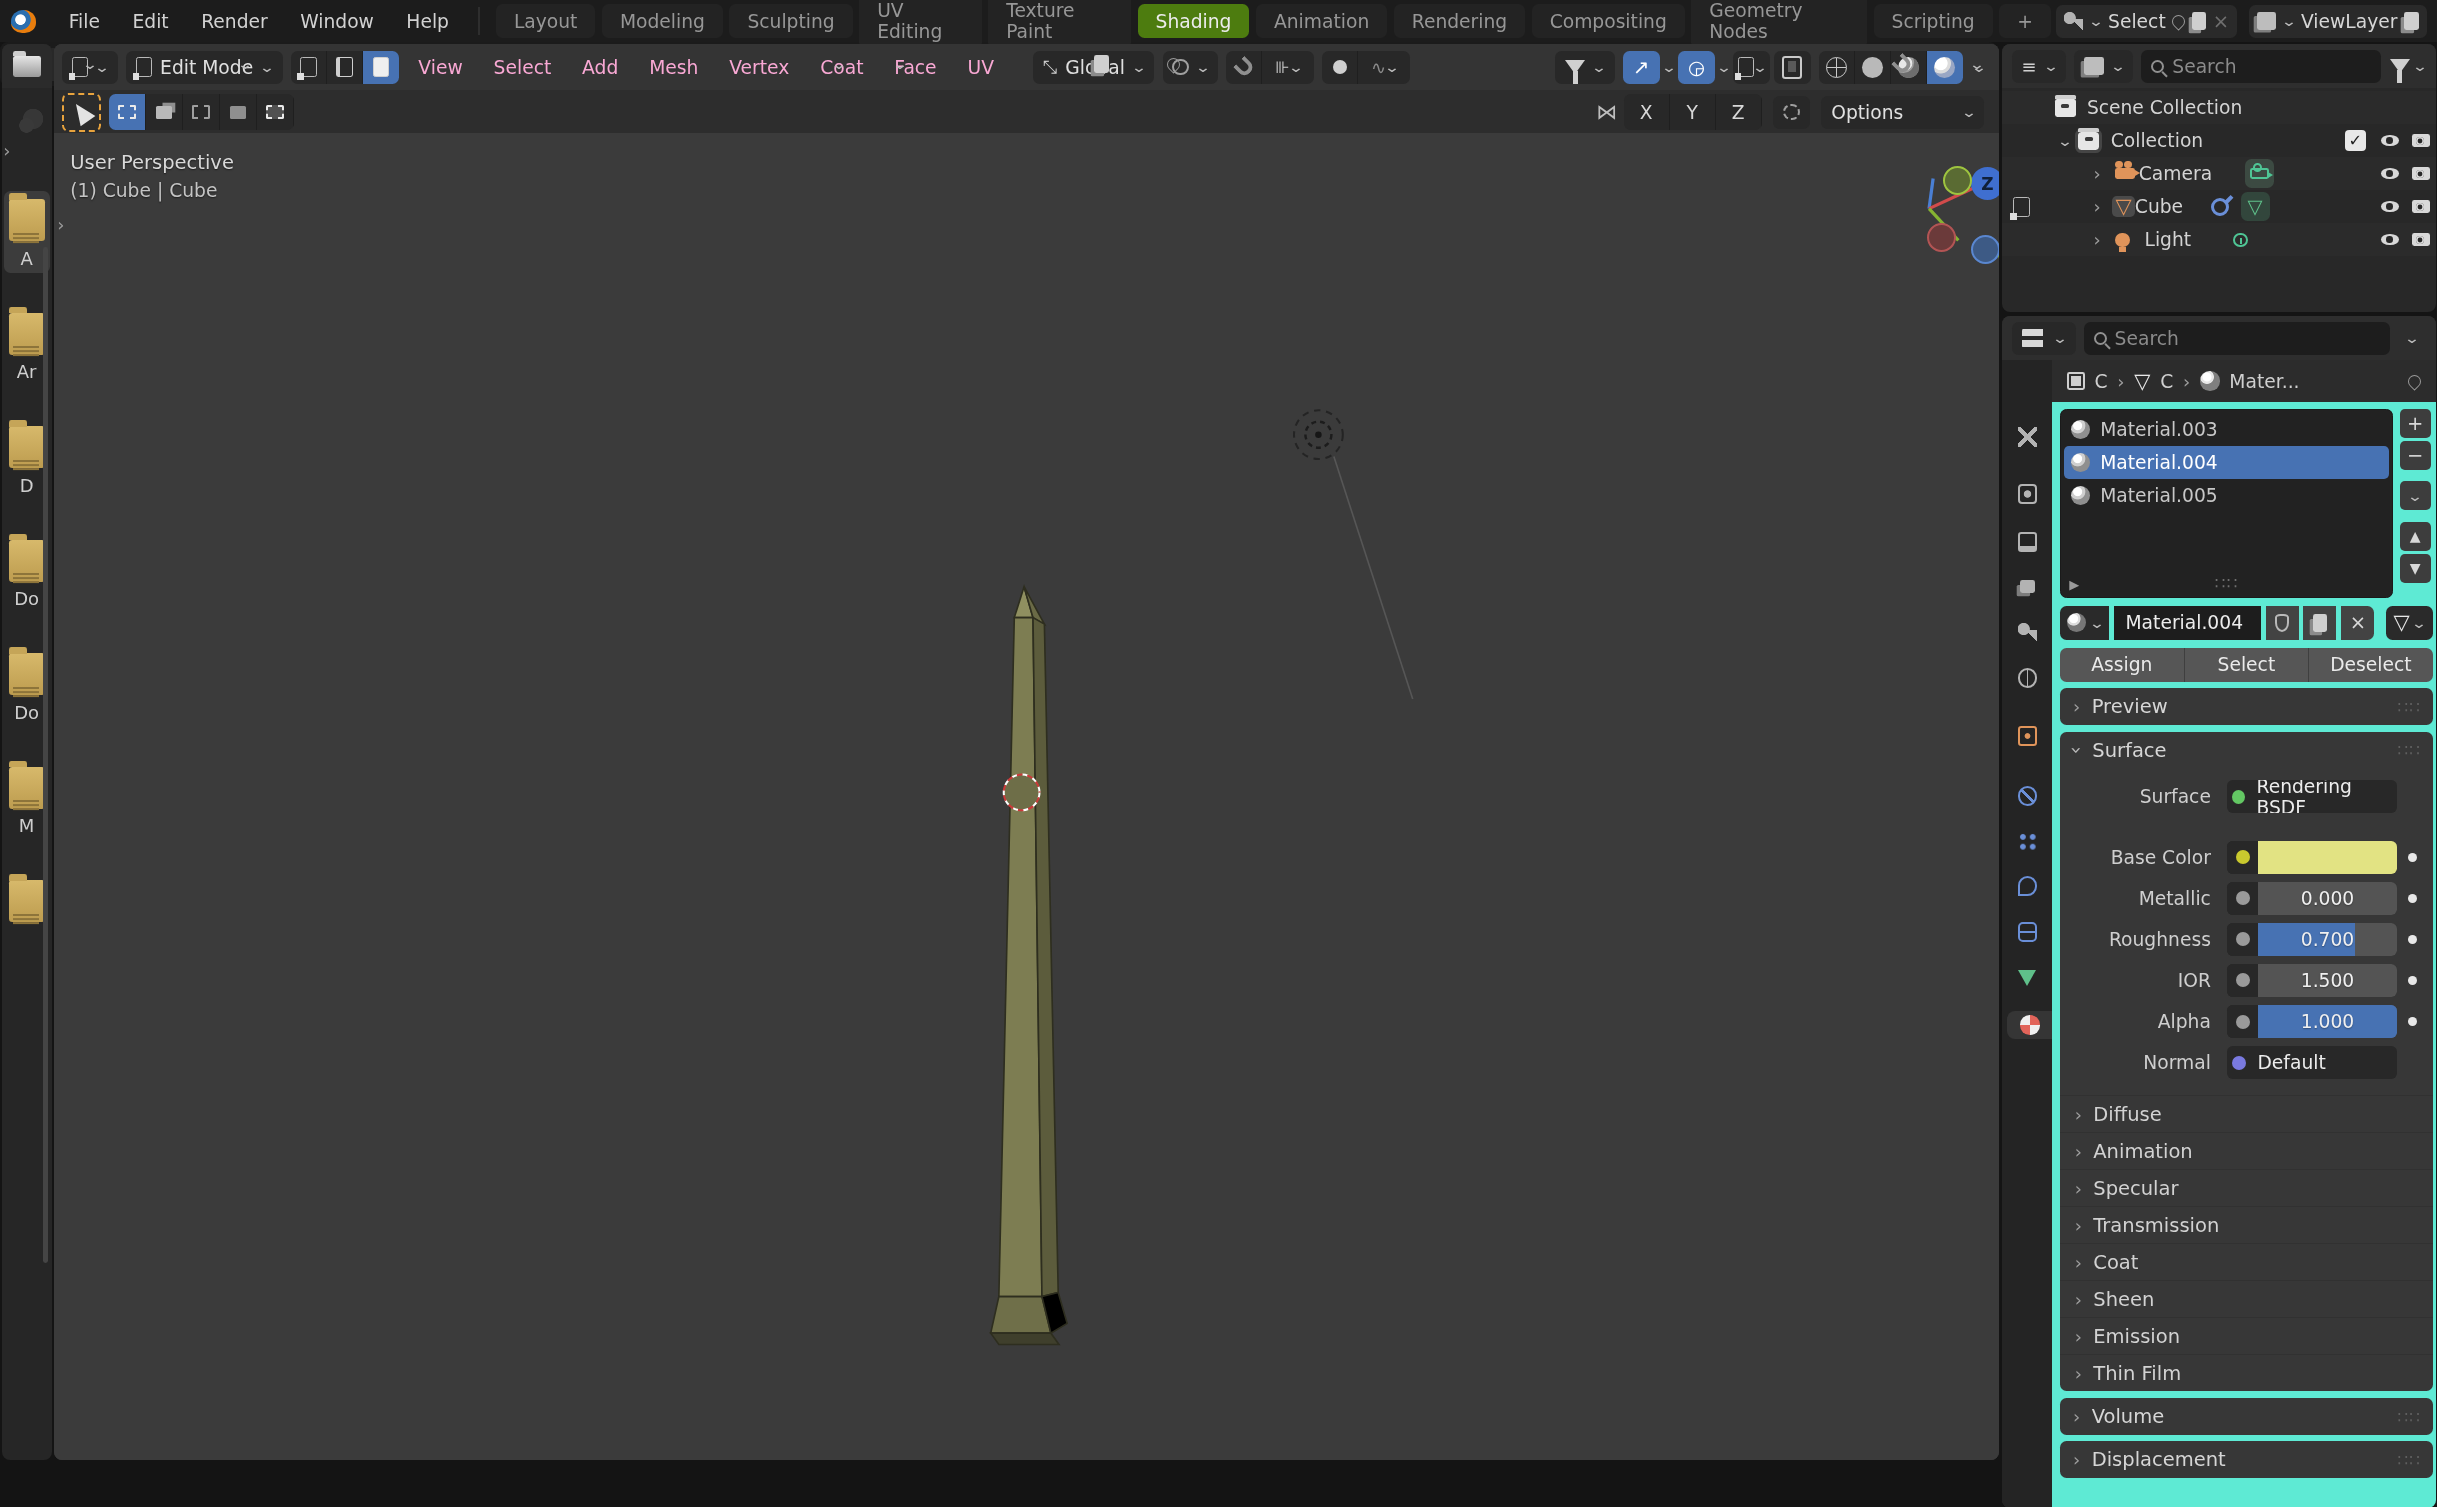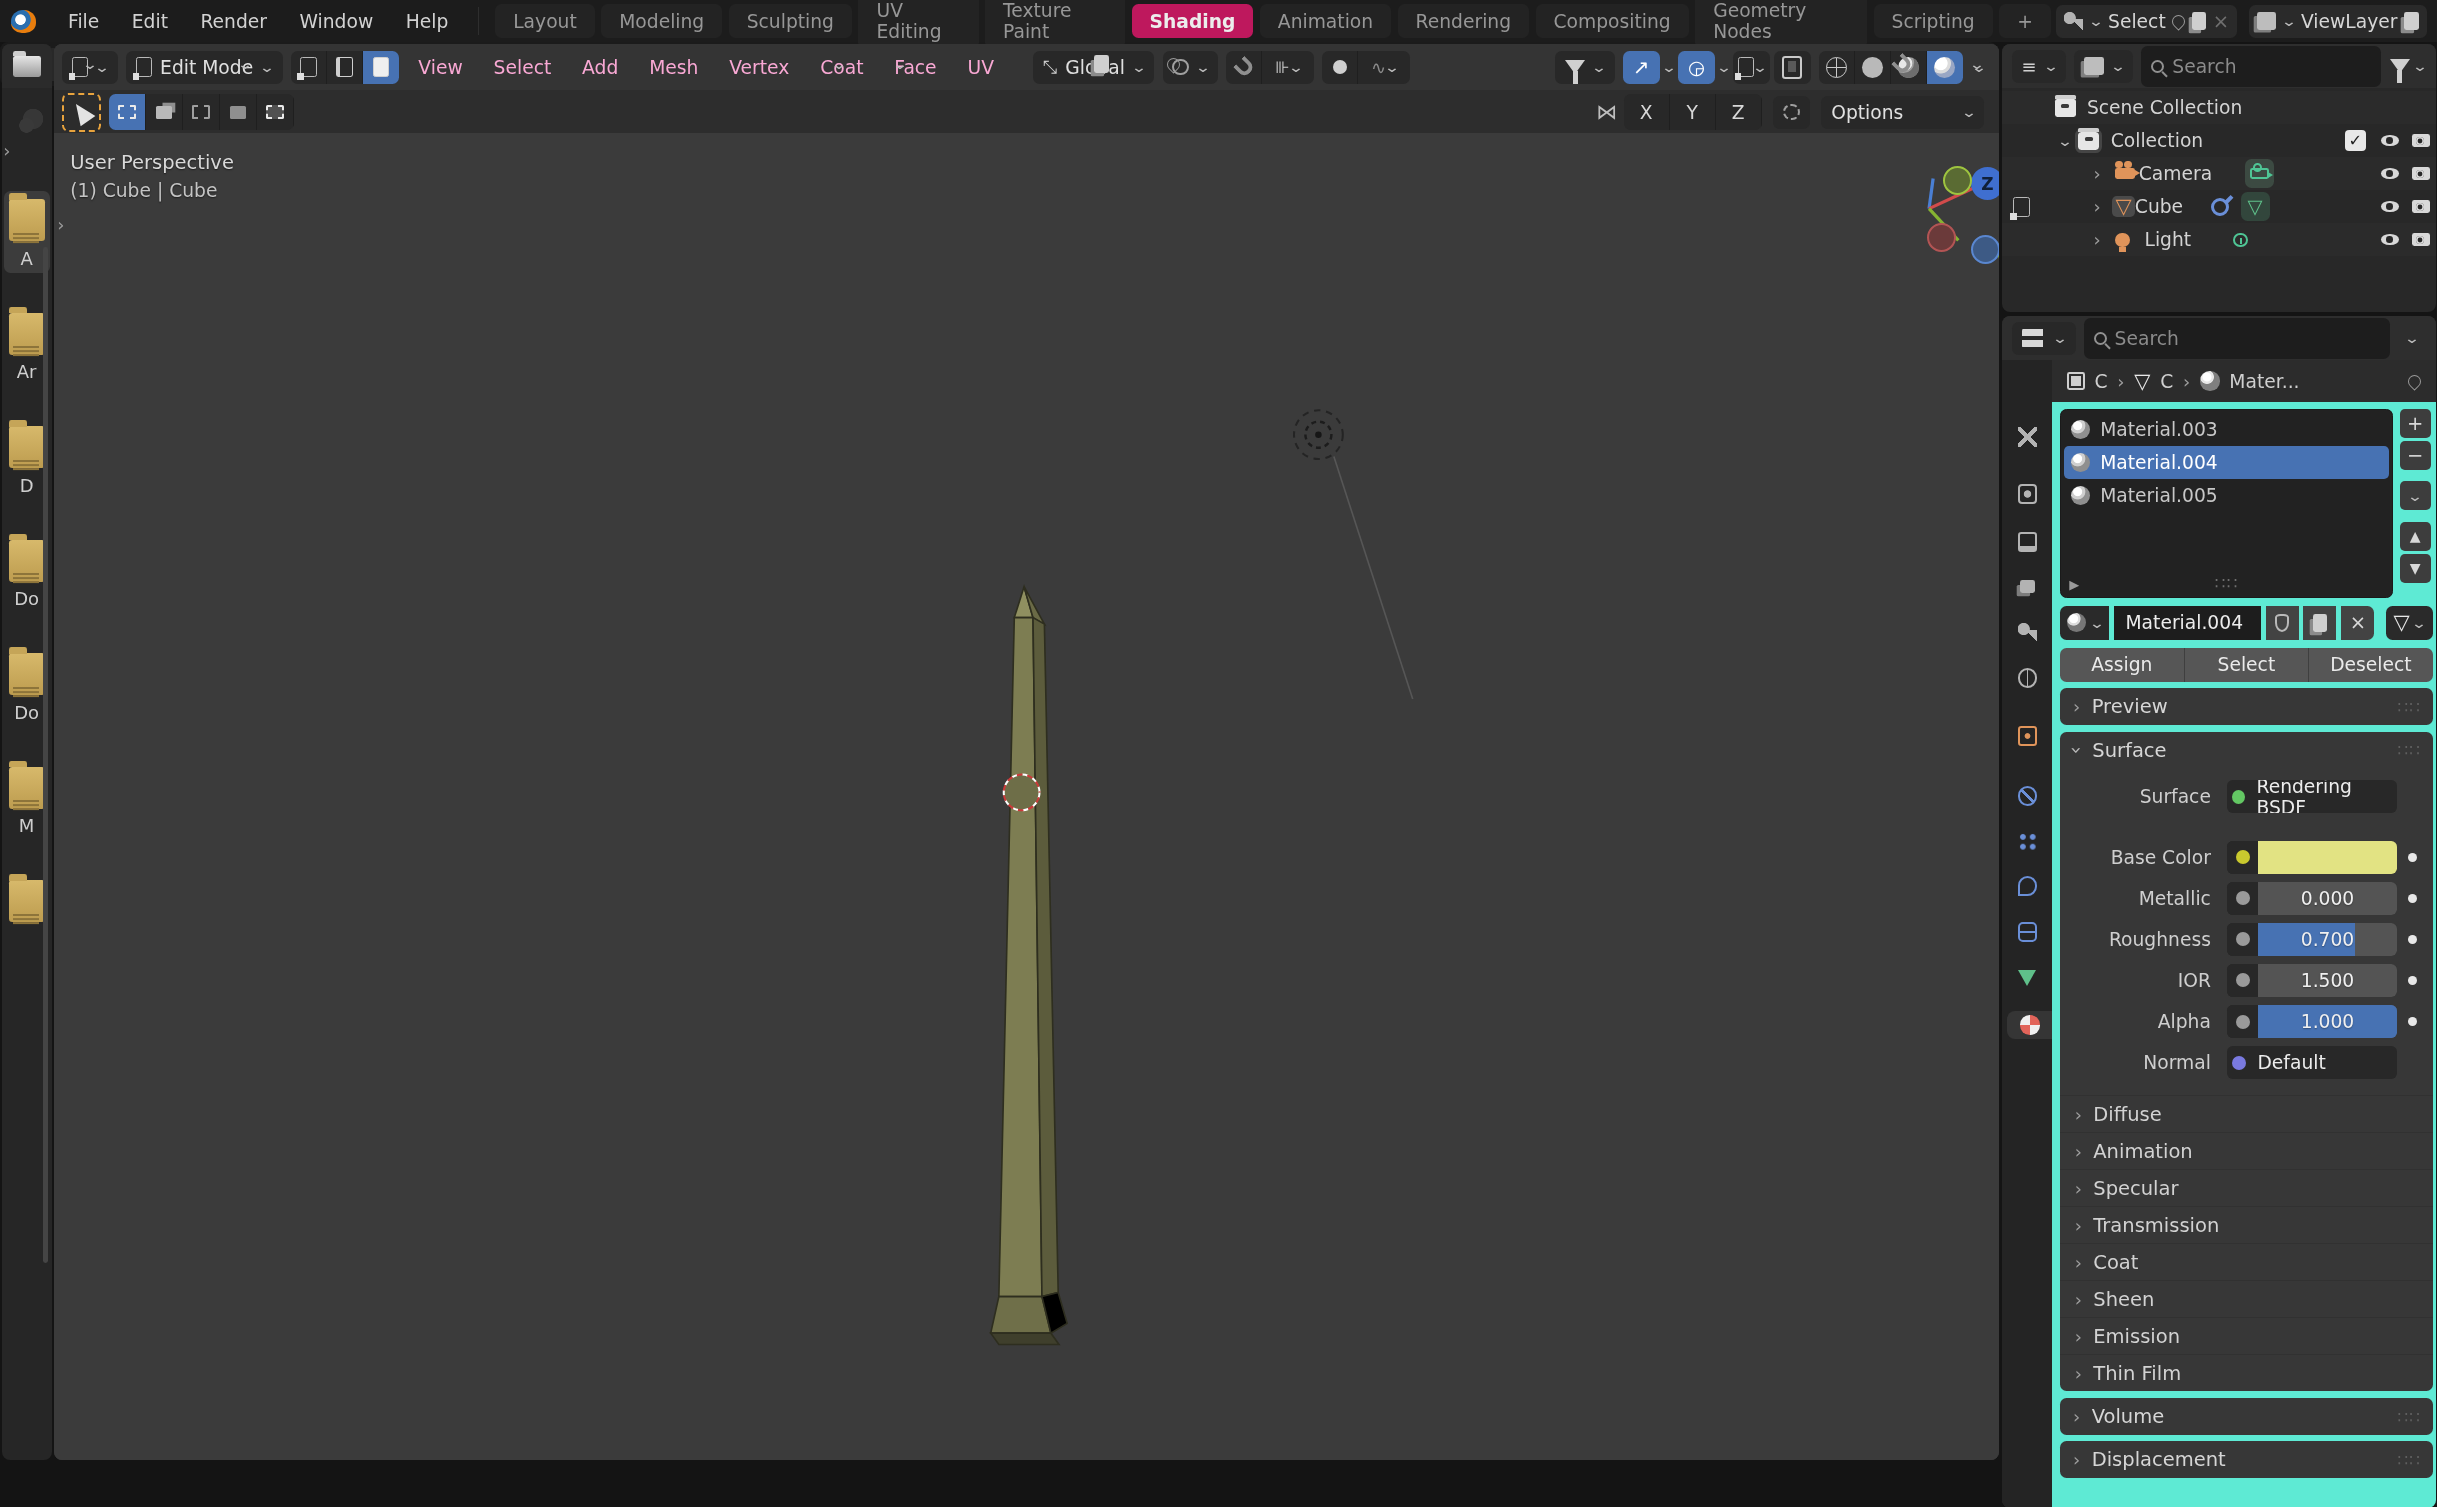--- a/index.html
+++ b/index.html
@@ -5,21 +5,21 @@
   html,body{margin:0;padding:0;background:#101010;}
   *{box-sizing:border-box;font-family:"DejaVu Sans",sans-serif;}
   #stage{position:relative;width:2438px;height:1508px;background:#141414;overflow:hidden;color:#d8d8d8;}
   .abs{position:absolute;}
   .row{display:flex;align-items:center;}
   .txt{white-space:nowrap;}
   
   #topbar{left:0;top:0;width:2438px;height:42px;background:#1c1c1c;display:flex;align-items:center;padding:0 11.4px;gap:3.3px;}
   .menu-item{font-size:18.7px;color:#d2d2d2;padding:4.9px 14.6px;border-radius:4.9px;}
   .wtab{font-size:18.7px;color:#979797;padding:6.5px 18px;border-radius:6.5px;background:#232323;margin:0 1.6px;}
-  .wtab.active{background:#be185d;color:#ececec;font-weight:bold;}
+  .wtab.active{background:#4d7c0f;color:#ececec;}
   .vsep{width:1.6px;height:28px;background:#2e2e2e;margin:0 11.4px;}
   .blender-logo{width:28px;height:23px;border-radius:50% 50% 45% 45%;background:radial-gradient(circle at 38% 42%,#fff 0 4.9px,#2a6fb0 5.7px 9.8px,#e87d0d 10.6px);margin-right:14.6px;}
   .tb-group{background:#2a2a2a;border-radius:6.5px;height:33px;display:flex;align-items:center;padding:0 8.1px;gap:6.5px;font-size:18.7px;color:#d6d6d6;}
   .chev{font-size:14px;color:#bdbdbd;transform:scaleX(1.4);}
   .chev-r{display:inline-block;font-size:18px;color:#9d9d9d;}
   .sphere-ico{width:19.5px;height:19.5px;border-radius:50%;background:radial-gradient(circle at 35% 30%,#fff 0 4.1px,#cfcfcf 4.9px 7.3px,#8f8f8f 8.1px);}
   .pin-ico{width:13px;height:13px;border:1.6px solid #9a9a9a;border-radius:50% 50% 50% 0;transform:rotate(-45deg);}
   .copy-ico{position:relative;width:14.6px;height:18px;background:#cfcfcf;border-radius:2.4px;box-shadow:-4.1px 4.1px 0 -0.8px #8b8b8b;}
   .x-dim{color:#6f6f6f;font-size:19.5px;}
   .layers-ico{width:19.5px;height:18px;background:#bdbdbd;border-radius:2.4px;box-shadow:-4.1px 3.3px 0 -0.8px #7f7f7f;}
@@ -71,21 +71,21 @@
   .ss-rend{background:radial-gradient(circle at 32% 30%,#ffffff 0 6.5px,#dcdcdc 7.3px 9.8px,#9aa7c4 10.6px);}
   .xray{width:19.5px;height:23px;border:2.4px solid #c9c9c9;border-radius:3.3px;background:linear-gradient(#5a5a5a,#5a5a5a) center/8.1px 11.4px no-repeat;}
   
   .ov1{font-size:19.5px;color:#d9d9d9;text-shadow:0 0.8px 1.6px #00000088;}
   .ov2{font-size:18.7px;color:#c4c4c4;text-shadow:0 0.8px 1.6px #00000088;}
   
   .axis-ball{position:absolute;border-radius:50%;display:flex;align-items:center;justify-content:center;font-size:17px;font-weight:bold;color:#1d1d1d;}
   
   #outliner{left:2002px;top:44px;width:434px;height:268px;background:#282828;}
   .ol-header{height:44px;background:#2e2e2e;display:flex;align-items:center;gap:8.1px;padding:0 9.8px;}
-  .search{flex:1;display:flex;align-items:center;gap:8.1px;background:#1d1d1d;border-radius:6.5px;height:41px;padding:0 9.8px;color:#8b8b8b;font-size:18.7px;}
+  .search{flex:1;display:flex;align-items:center;gap:8.1px;background:#1d1d1d;border-radius:6.5px;height:33px;padding:0 9.8px;color:#8b8b8b;font-size:18.7px;}
   .search-ico{position:relative;width:13px;height:13px;border:2.4px solid #909090;border-radius:50%;}
   .search-ico:after{content:"";position:absolute;right:-5.7px;bottom:-4.9px;width:6.5px;height:2.4px;background:#909090;transform:rotate(45deg);}
   .ol-row{display:flex;align-items:center;height:33px;font-size:18.7px;color:#d4d4d4;padding:0 6.5px;position:relative;}
   .ol-row:nth-child(odd){background:#2b2b2b;}
   .box-ico{width:21px;height:18px;background:#e6e6e6;border-radius:2.4px;position:relative;}
   .box-ico:before{content:"";position:absolute;left:0;top:-4.1px;right:0;height:4.1px;background:#cfcfcf;border-radius:1.6px 1.6px 0 0;}
   .box-ico:after{content:"";position:absolute;left:6.5px;top:4.9px;width:8.1px;height:4.1px;background:#3a3a3a;border-radius:1.6px;}
   .tri-orange{color:#e0945a;font-size:21px;line-height:1;}
   .tri-green{color:#5fc08a;font-size:19.5px;line-height:1;}
   .bulb{width:14.6px;height:14.6px;border-radius:50%;background:#e0945a;position:relative;}

